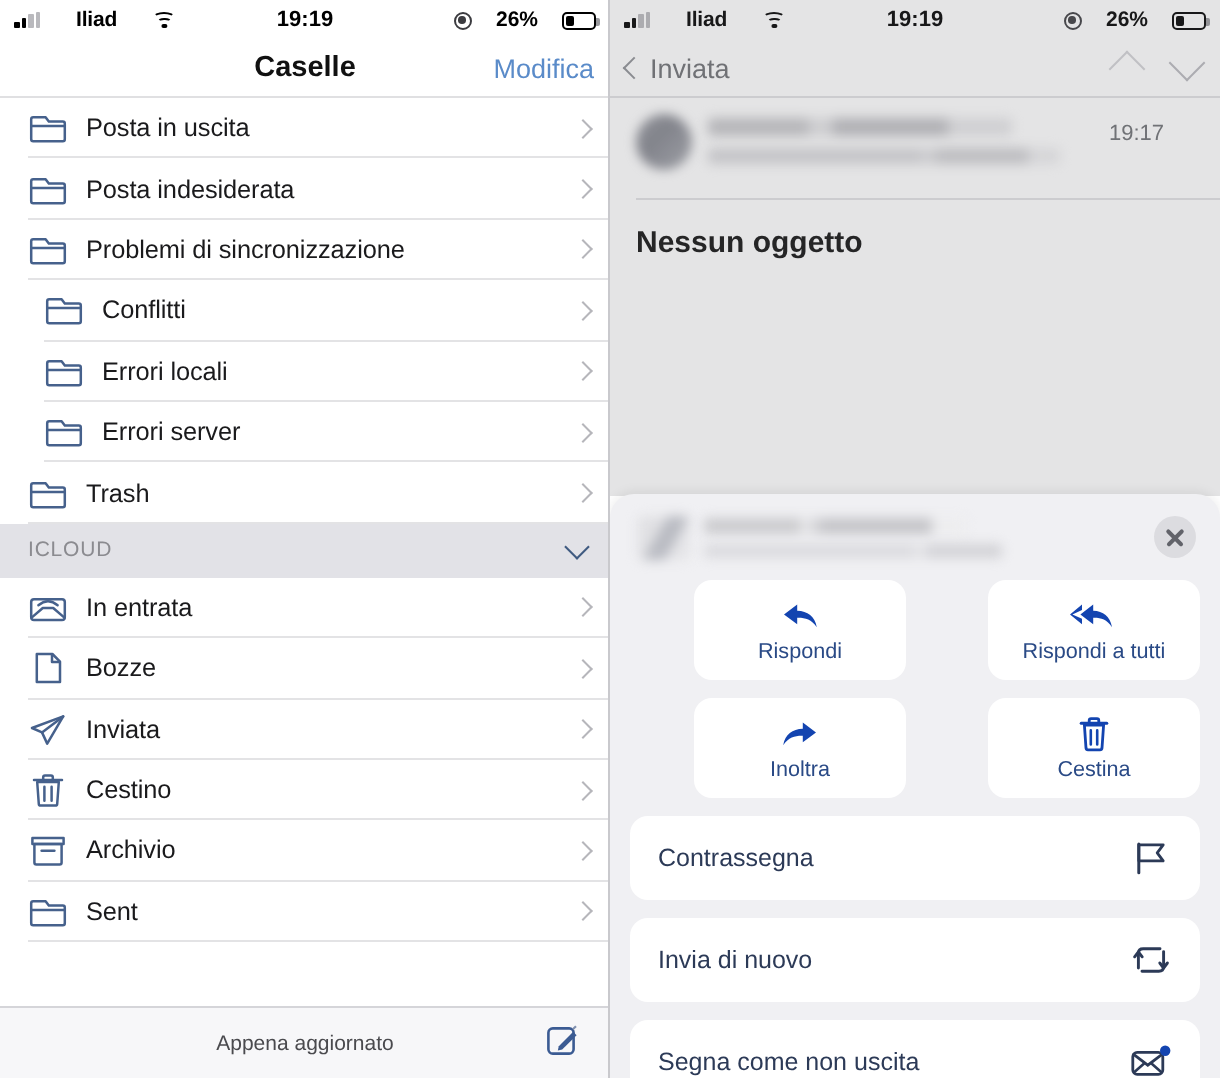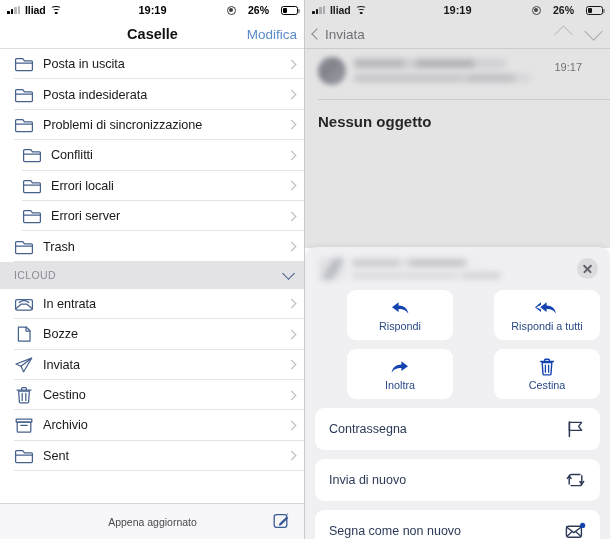--- a/index.html
+++ b/index.html
@@ -14,21 +14,21 @@
   
   .panel { position:relative; width:305px; height:539px; overflow:hidden; background:#fff; }
   .panel.right { background:#fff; }
   .divider-v { position:absolute; left:304px; top:0; width:1px; height:539px; background:#c9c9cd; z-index:40; }
 
   
   .statusbar {
     height:20px; display:flex; align-items:center; position:relative;
     font-size:10.5px; font-weight:bold; color:#000; padding:0 7px;
   }
-  .sb-left { display:flex; align-items:center; gap:5px; }
+  .sb-left { display:flex; align-items:center; gap:18px; }
   .sb-bars { display:flex; align-items:flex-end; gap:1px; height:8px; }
   .sb-bars i { display:block; width:2.5px; background:#000; border-radius:0.5px; }
   .sb-bars i:nth-child(1){ height:3px; }
   .sb-bars i:nth-child(2){ height:5px; }
   .sb-bars i:nth-child(3){ height:7px; background:#b9b9bd; }
   .sb-bars i:nth-child(4){ height:8px; background:#b9b9bd; }
   .sb-carrier { font-size:10.5px; font-weight:bold; letter-spacing:-0.1px; }
   .sb-wifi { width:11px; height:9px; position:relative; display:inline-block; }
   .sb-wifi span { position:absolute; border:1.3px solid #000; border-bottom-color:transparent;
      border-left-color:transparent; border-right-color:transparent; border-radius:50% 50% 0 0; left:50%;
@@ -521,21 +521,21 @@
           <svg width="19" height="18" viewBox="0 0 19 18">
             <path d="M3.2 13.0 V5.6 Q3.2 3.4 5.6 3.4 H14.0" fill="none" stroke="#2c3a57" stroke-width="1.45" stroke-linecap="round"></path>
             <path d="M15.8 4.8 V12.4 Q15.8 14.6 13.4 14.6 H5.0" fill="none" stroke="#2c3a57" stroke-width="1.45" stroke-linecap="round"></path>
             <path d="M1.3 7.4 L3.2 5.0 L5.1 7.4" fill="none" stroke="#2c3a57" stroke-width="1.45" stroke-linecap="round" stroke-linejoin="round"></path>
             <path d="M13.9 10.5 L15.8 13.0 L17.7 10.5" fill="none" stroke="#2c3a57" stroke-width="1.45" stroke-linecap="round" stroke-linejoin="round"></path>
           </svg>
         </span>
       </div>
 
       <div class="row-btn">
-        <span class="rlbl">Segna come non nuovo</span>
+        <span class="rlbl">Segna come non uscita</span>
         <span class="ri">
           <svg width="21" height="18" viewBox="0 0 21 18">
             <rect x="1.4" y="4.2" width="15.0" height="11.0" rx="2.2" fill="none" stroke="#2c3a57" stroke-width="1.4"></rect>
             <path d="M1.8 5.2 L8.9 10.6 L16.0 5.2" fill="none" stroke="#2c3a57" stroke-width="1.4" stroke-linecap="round"></path>
             <path d="M1.8 14.4 L7.2 9.6 M16.0 14.4 L10.6 9.6" fill="none" stroke="#2c3a57" stroke-width="1.3"></path>
             <circle cx="17.6" cy="3.4" r="2.6" fill="#1344b0"></circle>
           </svg>
         </span>
       </div>
 

